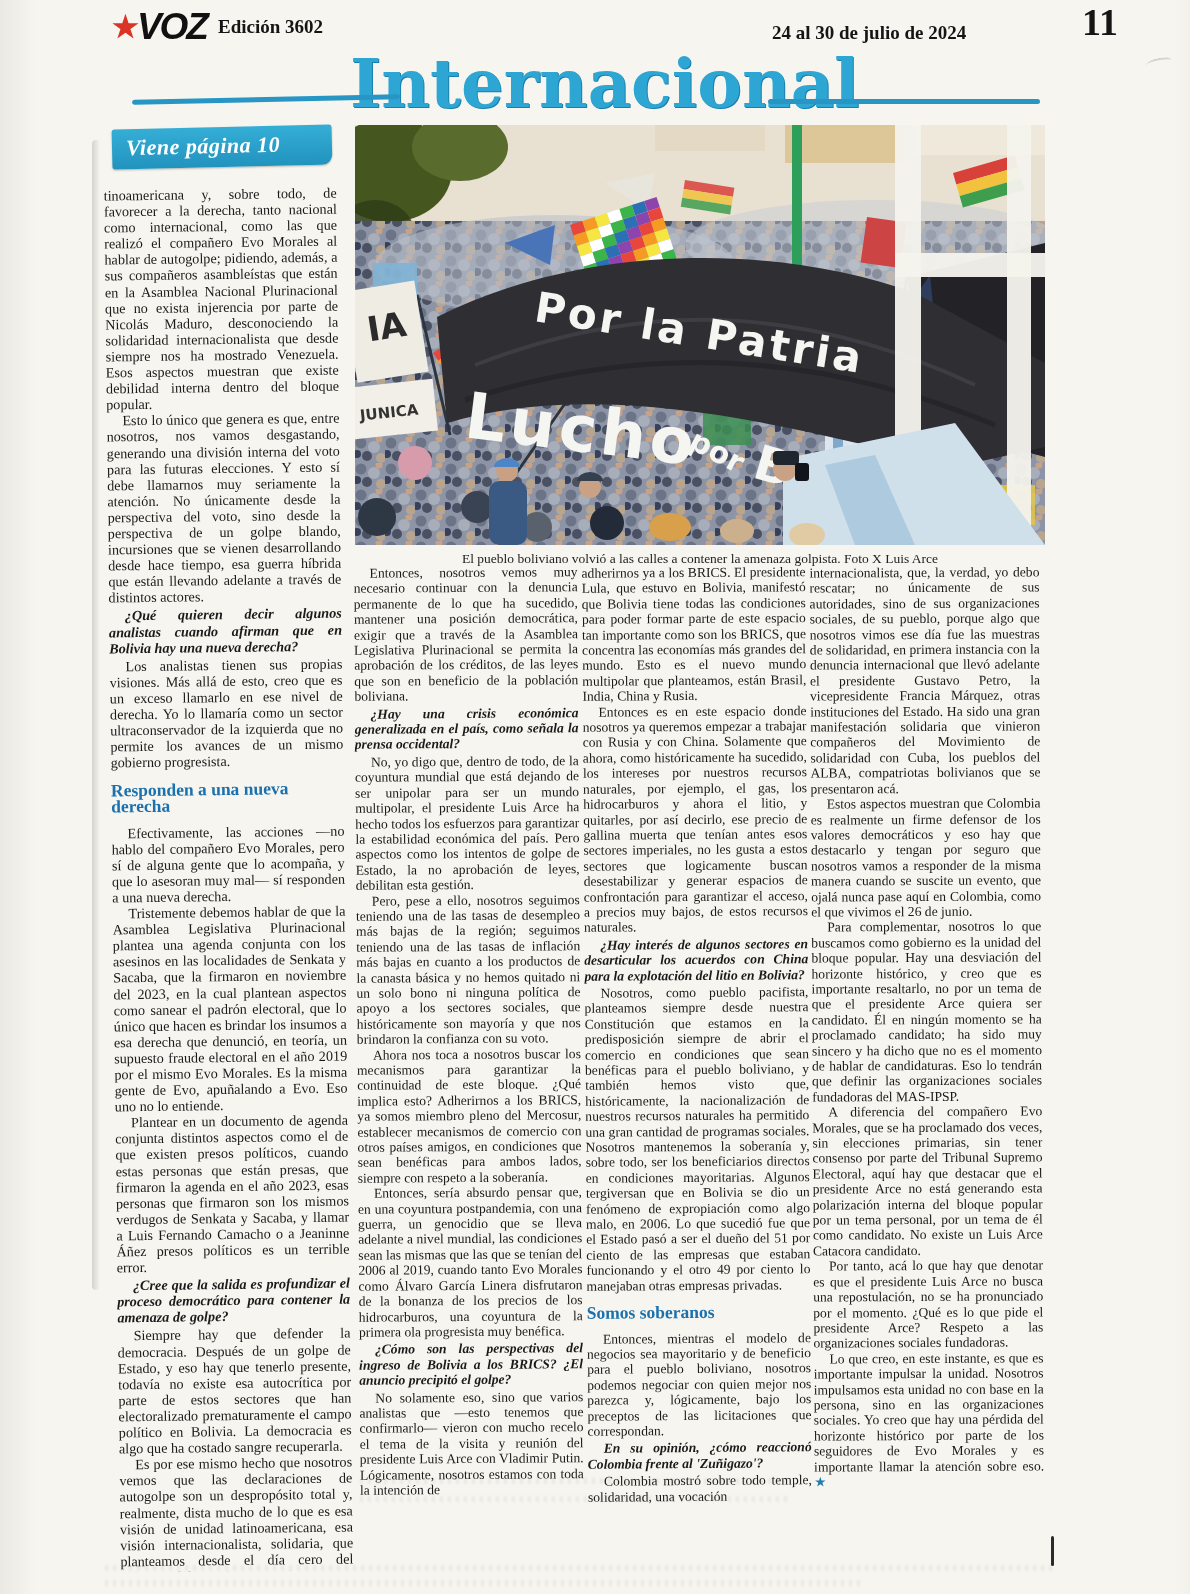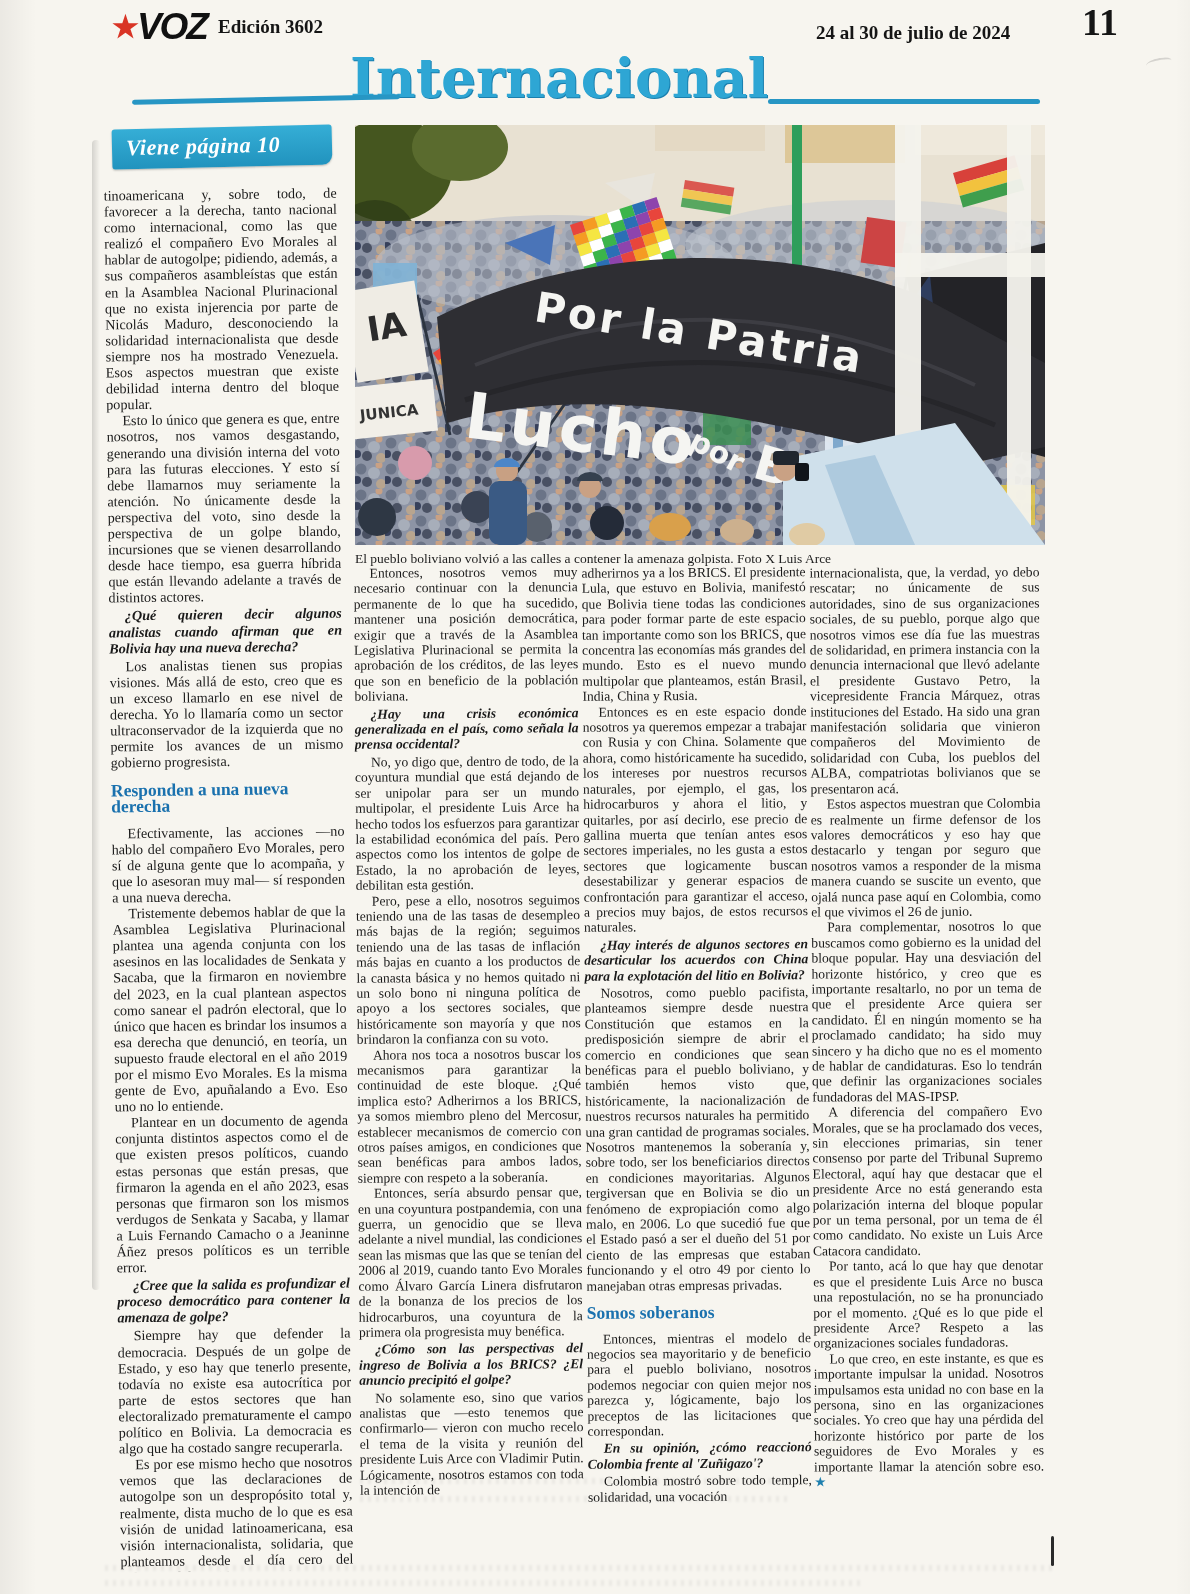--- a/index.html
+++ b/index.html
@@ -10,27 +10,27 @@
      background:linear-gradient(90deg,rgba(0,0,0,.05),rgba(0,0,0,0) 3%,rgba(0,0,0,0) 97%,rgba(0,0,0,.04));
      pointer-events:none;}
   .edge-shadow{position:absolute;left:92px;top:140px;width:8px;height:1150px;
      background:linear-gradient(90deg,rgba(0,0,0,.14),rgba(0,0,0,0));border-radius:4px;}
 
   
   .logo{position:absolute;left:112px;top:6px;font-family:"Liberation Sans",sans-serif;
         font-style:italic;font-weight:900;font-size:37px;letter-spacing:-2px;color:#111;}
   .logo .star{color:#d93425;font-style:normal;font-size:30px;vertical-align:2px;letter-spacing:0;margin-right:-2px;}
   .edition{position:absolute;left:218px;top:16px;font-weight:bold;font-size:19px;color:#151515;}
-  .issue-date{position:absolute;left:772px;top:22px;font-weight:bold;font-size:19px;color:#151515;margin-left:44px;}
+  .issue-date{position:absolute;left:772px;top:22px;font-weight:bold;font-size:19px;color:#151515;}
   .pagenum{position:absolute;left:1082px;top:0px;font-weight:bold;font-size:38px;color:#151515;}
   .pencil-mark{position:absolute;left:1146px;top:58px;width:26px;height:8px;
         border-top:2px solid rgba(60,60,60,.18);border-radius:60% 40% 0 0;transform:rotate(-8deg);}
 
-  .section-title{position:absolute;left:350px;top:50px;width:450px;text-align:left;
-        font-family:"DejaVu Serif",serif;font-weight:bold;font-size:55px;line-height:1;
+  .section-title{position:absolute;left:350px;top:50px;width:450px;text-align:right;
+        font-family:"DejaVu Serif",serif;font-weight:bold;font-size:67px;line-height:1;
         color:#2ea6d4;text-shadow:1px 1px 0 #1b7fae;}
   .rule{position:absolute;height:5px;background:#2796c4;border-radius:3px;}
   .rule-left{left:132px;top:97px;width:268px;transform:rotate(-1.2deg);}
   .rule-right{left:768px;top:99px;width:272px;}
 
   
   .contbox{position:absolute;left:112px;top:127px;width:220px;height:40px;
         background:linear-gradient(180deg,#35aed6,#2193be);border-radius:3px 3px 10px 3px;
         transform:rotate(-1.3deg);box-shadow:0 1px 2px rgba(0,0,0,.25);}
   .contbox span{display:block;padding:6px 0 0 14px;color:#fff;font-weight:bold;font-style:italic;
@@ -43,21 +43,21 @@
   #col3{left:585px;top:565px;width:224px;height:1005px;font-size:13.6px;line-height:15.4px;transform:rotate(-0.4deg);}
   #col4{left:812px;top:565px;width:230px;height:1005px;font-size:13.6px;line-height:15.4px;transform:rotate(-0.3deg);}
   .col p{margin:0;text-indent:16px;}
   .col p.lead{text-indent:0;}
   .col p.question{font-weight:bold;font-style:italic;margin:2px 0;}
   .col h3.subhead{color:#1a71ae;font-size:17.5px;font-weight:bold;margin:12px 0 10px;text-align:left;text-indent:0;}
   .endstar{color:#1e7fae;font-style:normal;}
 
   
   .photo{position:absolute;left:355px;top:125px;width:690px;height:420px;background:#dcd6c9;overflow:hidden;}
-  .caption{position:absolute;left:355px;top:551px;width:690px;text-align:left;font-size:13.5px;color:#222;}
+  .caption{position:absolute;left:355px;top:551px;width:690px;text-align:center;font-size:13.5px;color:#222;}
 
   
   .ghost{position:absolute;opacity:.45;filter:blur(1px);
      background:repeating-linear-gradient(90deg,rgba(80,80,90,.18) 0 3px,rgba(0,0,0,0) 3px 8px);}
   .ghost1{left:360px;top:1478px;width:430px;height:6px;}
   .ghost2{left:360px;top:1496px;width:430px;height:6px;}
   .ghost3{left:105px;top:1565px;width:950px;height:6px;}
   .ghost4{left:105px;top:1580px;width:760px;height:6px;}
   .bottom-tick{position:absolute;left:1051px;top:1536px;width:3px;height:30px;background:#2a2a2a;border-radius:2px;}
 </style>

